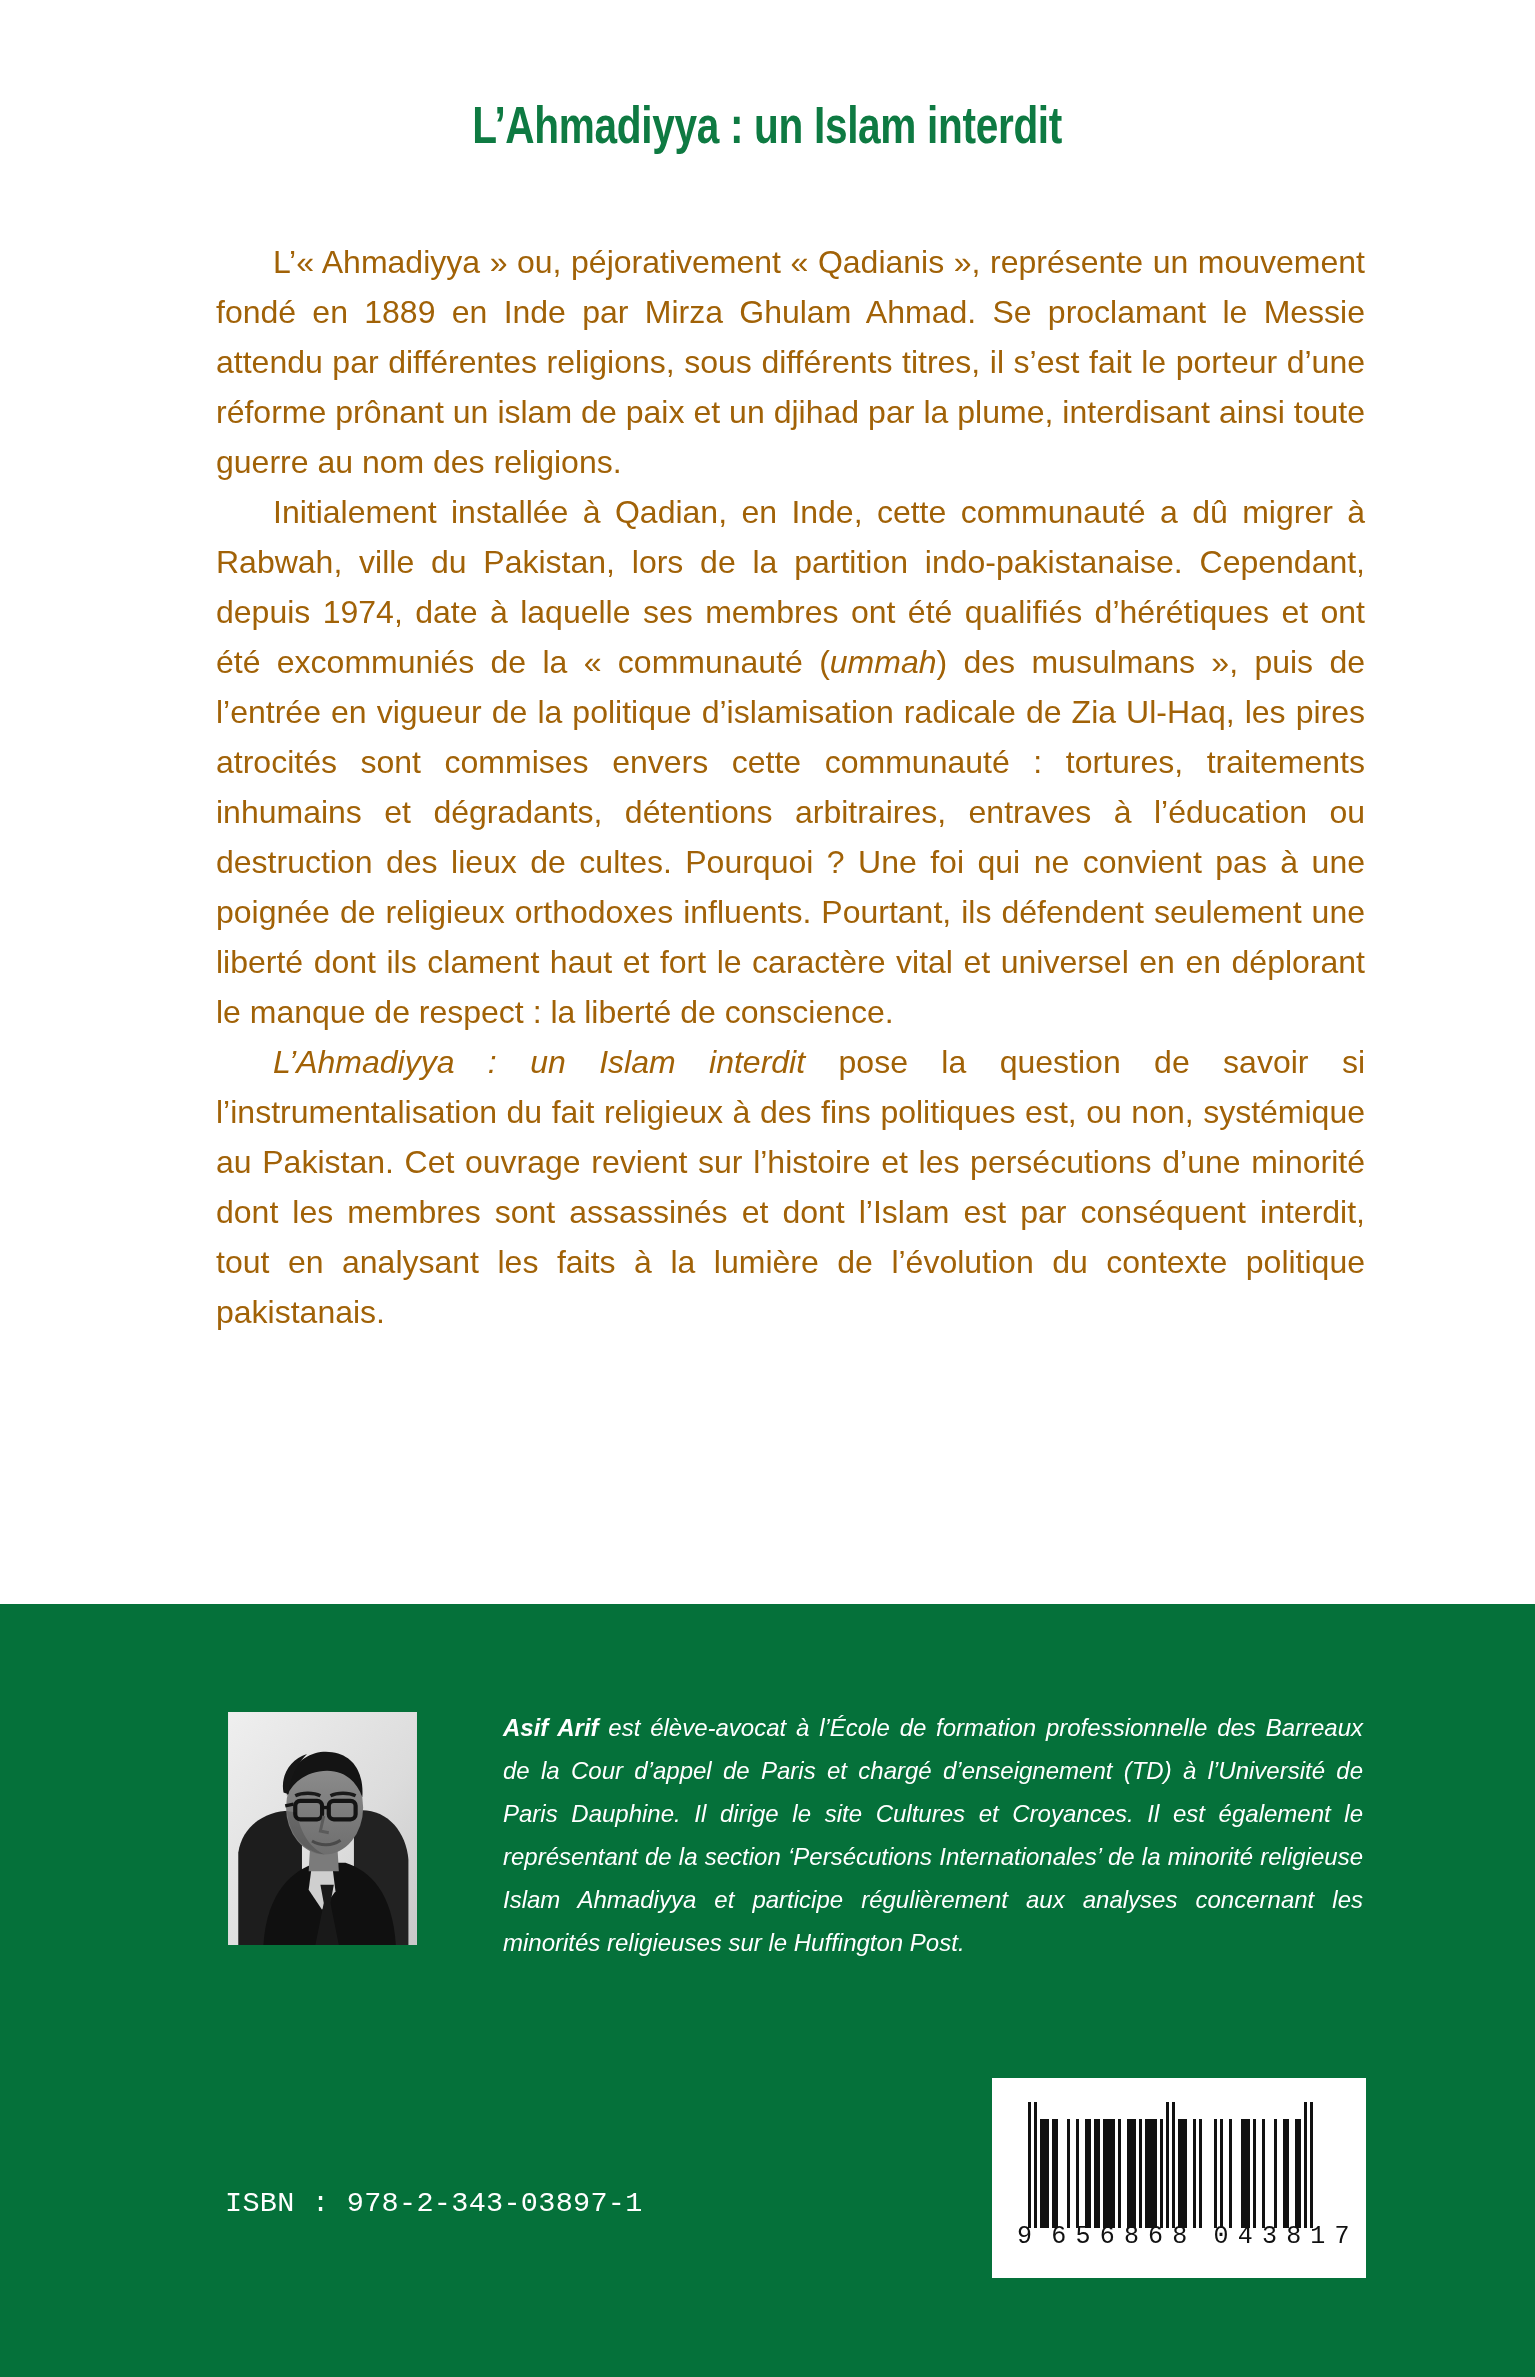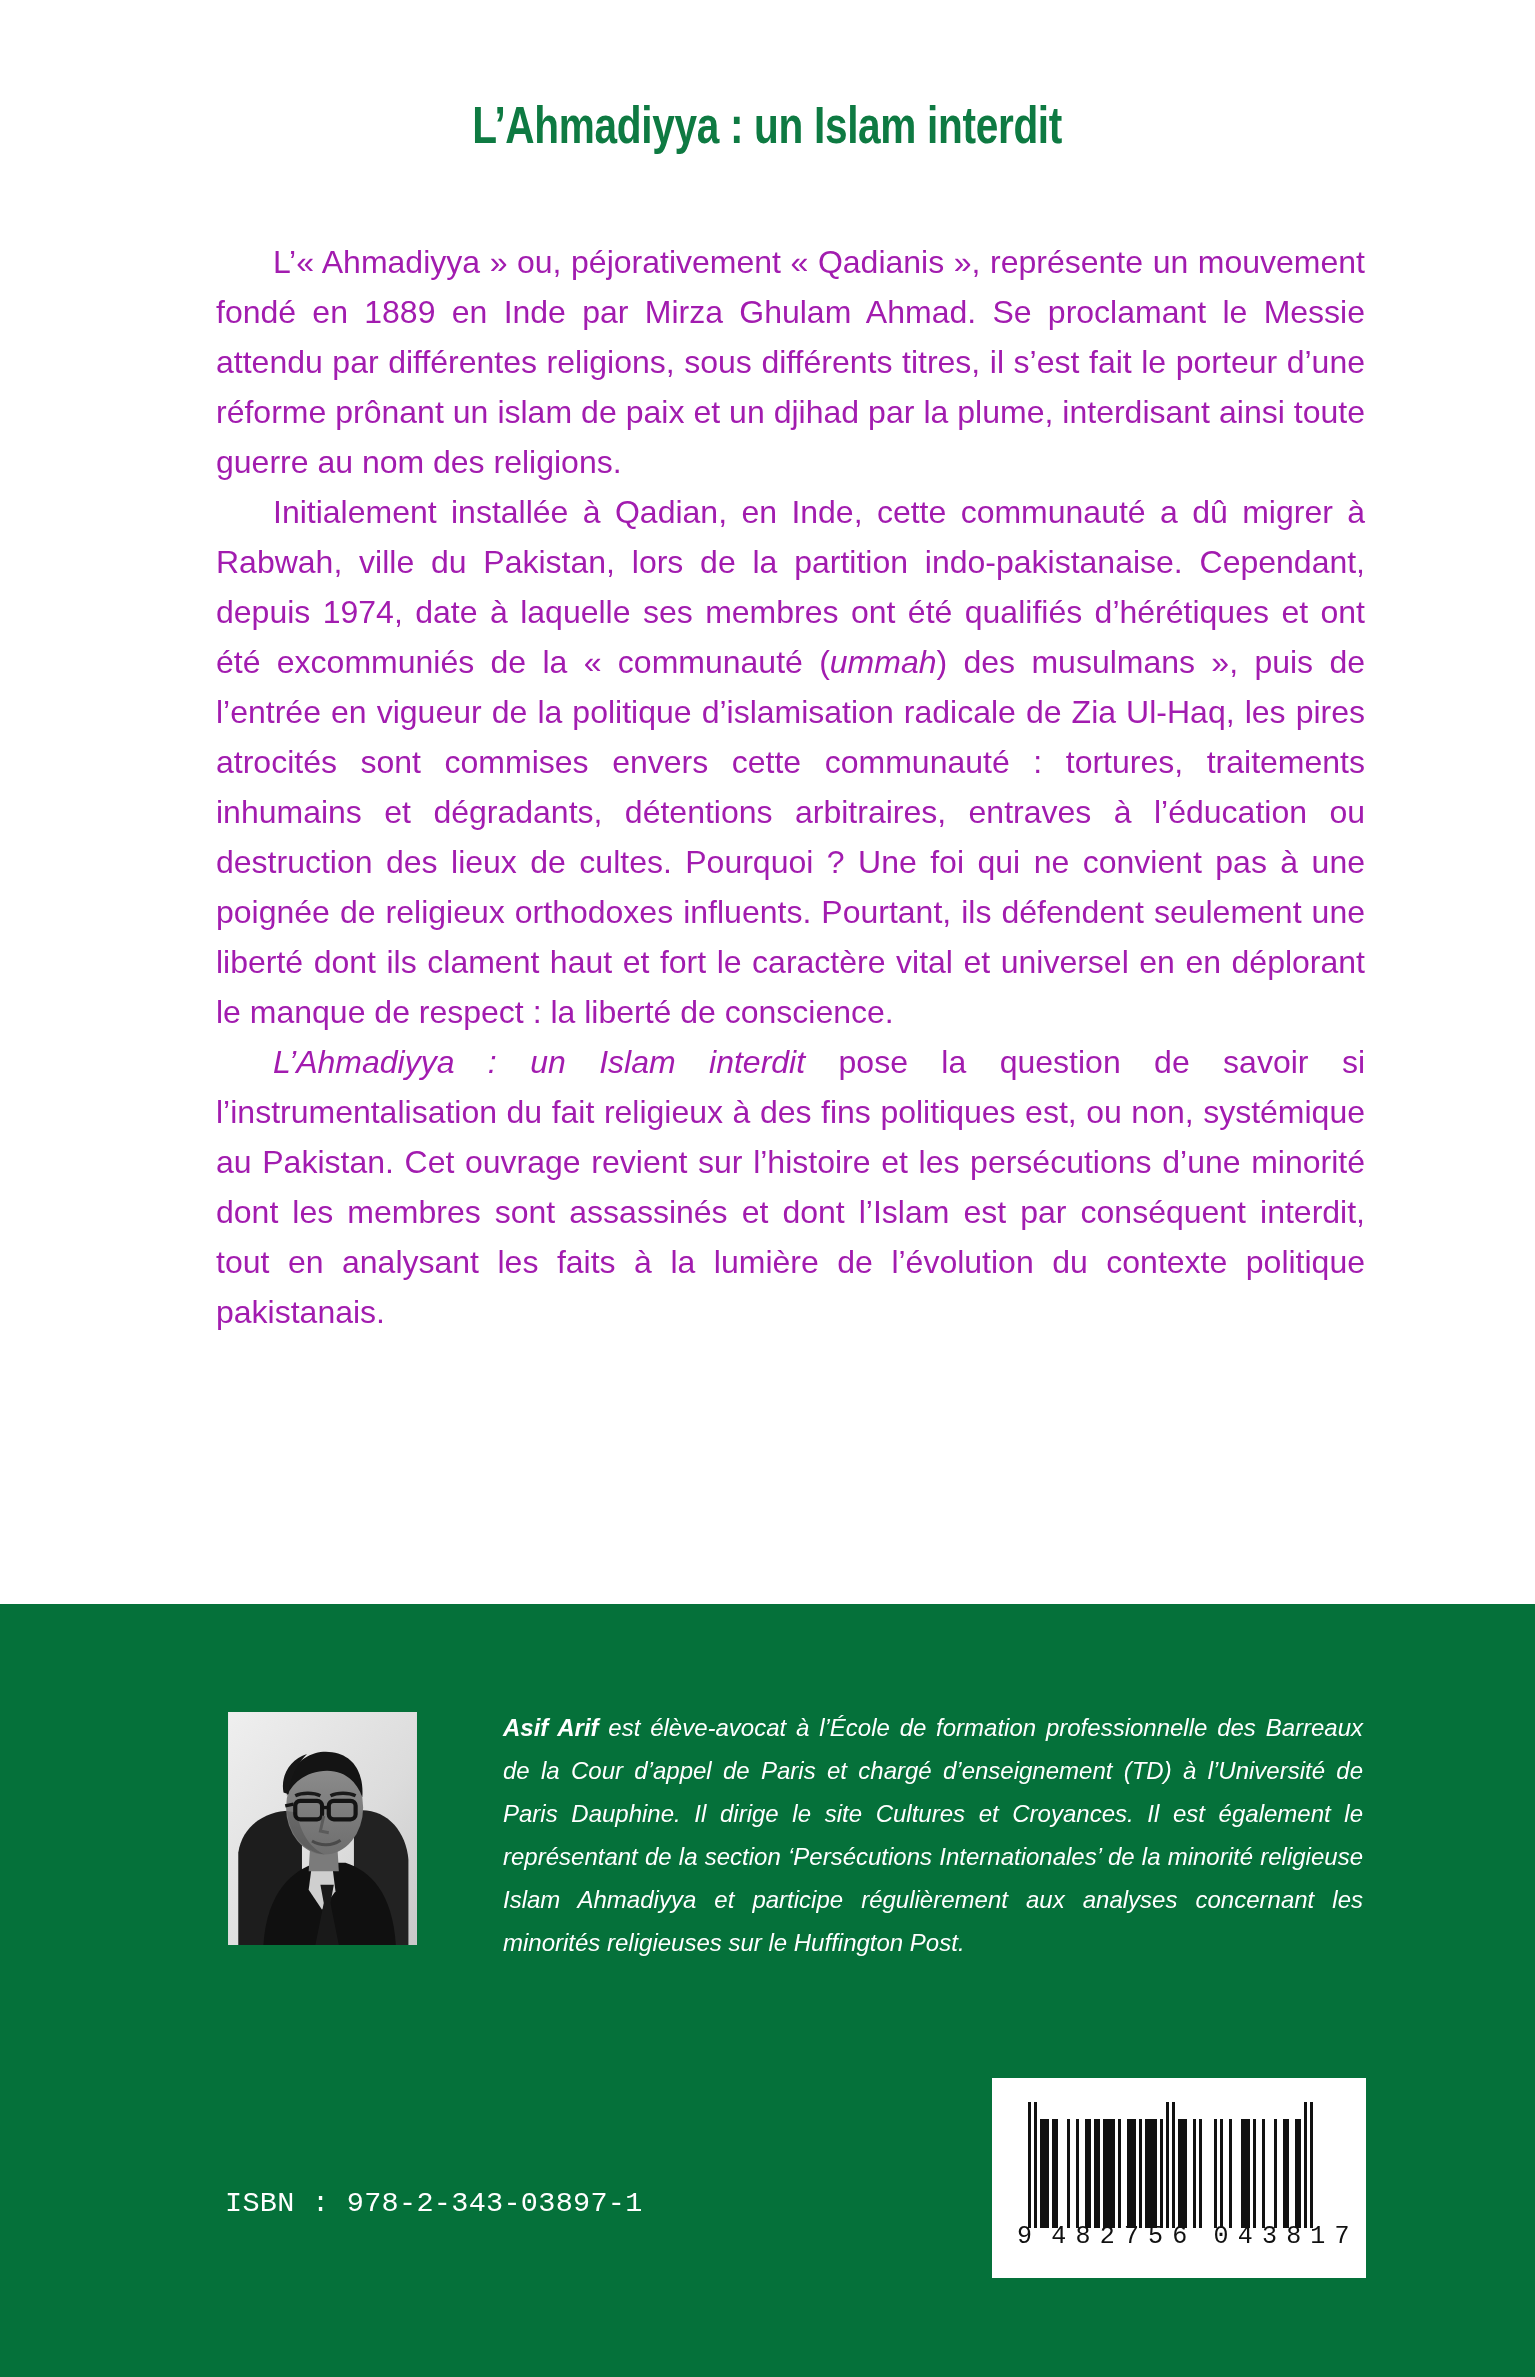--- a/index.html
+++ b/index.html
@@ -40,21 +40,21 @@
     transform-origin: center center;
     white-space: nowrap;
   }
 
   
   .blurb {
     position: absolute;
     left: 216px;
     top: 237px;
     width: 1149px;
-    color: #a21caf;
+    color: #a16207;
     font-family: "Liberation Sans", sans-serif;
     font-size: 32px;
     line-height: 50px;
     text-align: justify;
     text-justify: inter-word;
   }
   .blurb p {
     margin: 0;
     text-indent: 57px;
   }
@@ -302,19 +302,19 @@
           <span style="width: 6px; background: transparent;"></span>
           <span style="width: 6px;"></span>
           <span style="width: 6px; background: transparent;"></span>
           <span style="width: 6px;"></span>
           <span style="width: 3px; background: transparent;"></span>
           <span class="guard" style="width: 3px;"></span>
           <span style="width: 3px; background: transparent;"></span>
           <span class="guard" style="width: 3px;"></span>
         </div>
       <div class="barcode-digits">
-        <span class="d-lead">9</span><span class="d-left">482756</span><span class="d-right">043817</span>
+        <span class="d-lead">9</span><span class="d-left">656868</span><span class="d-right">043817</span>
       </div>
     </div>
   </div>
 
 </div>
 
 
 </body></html>

